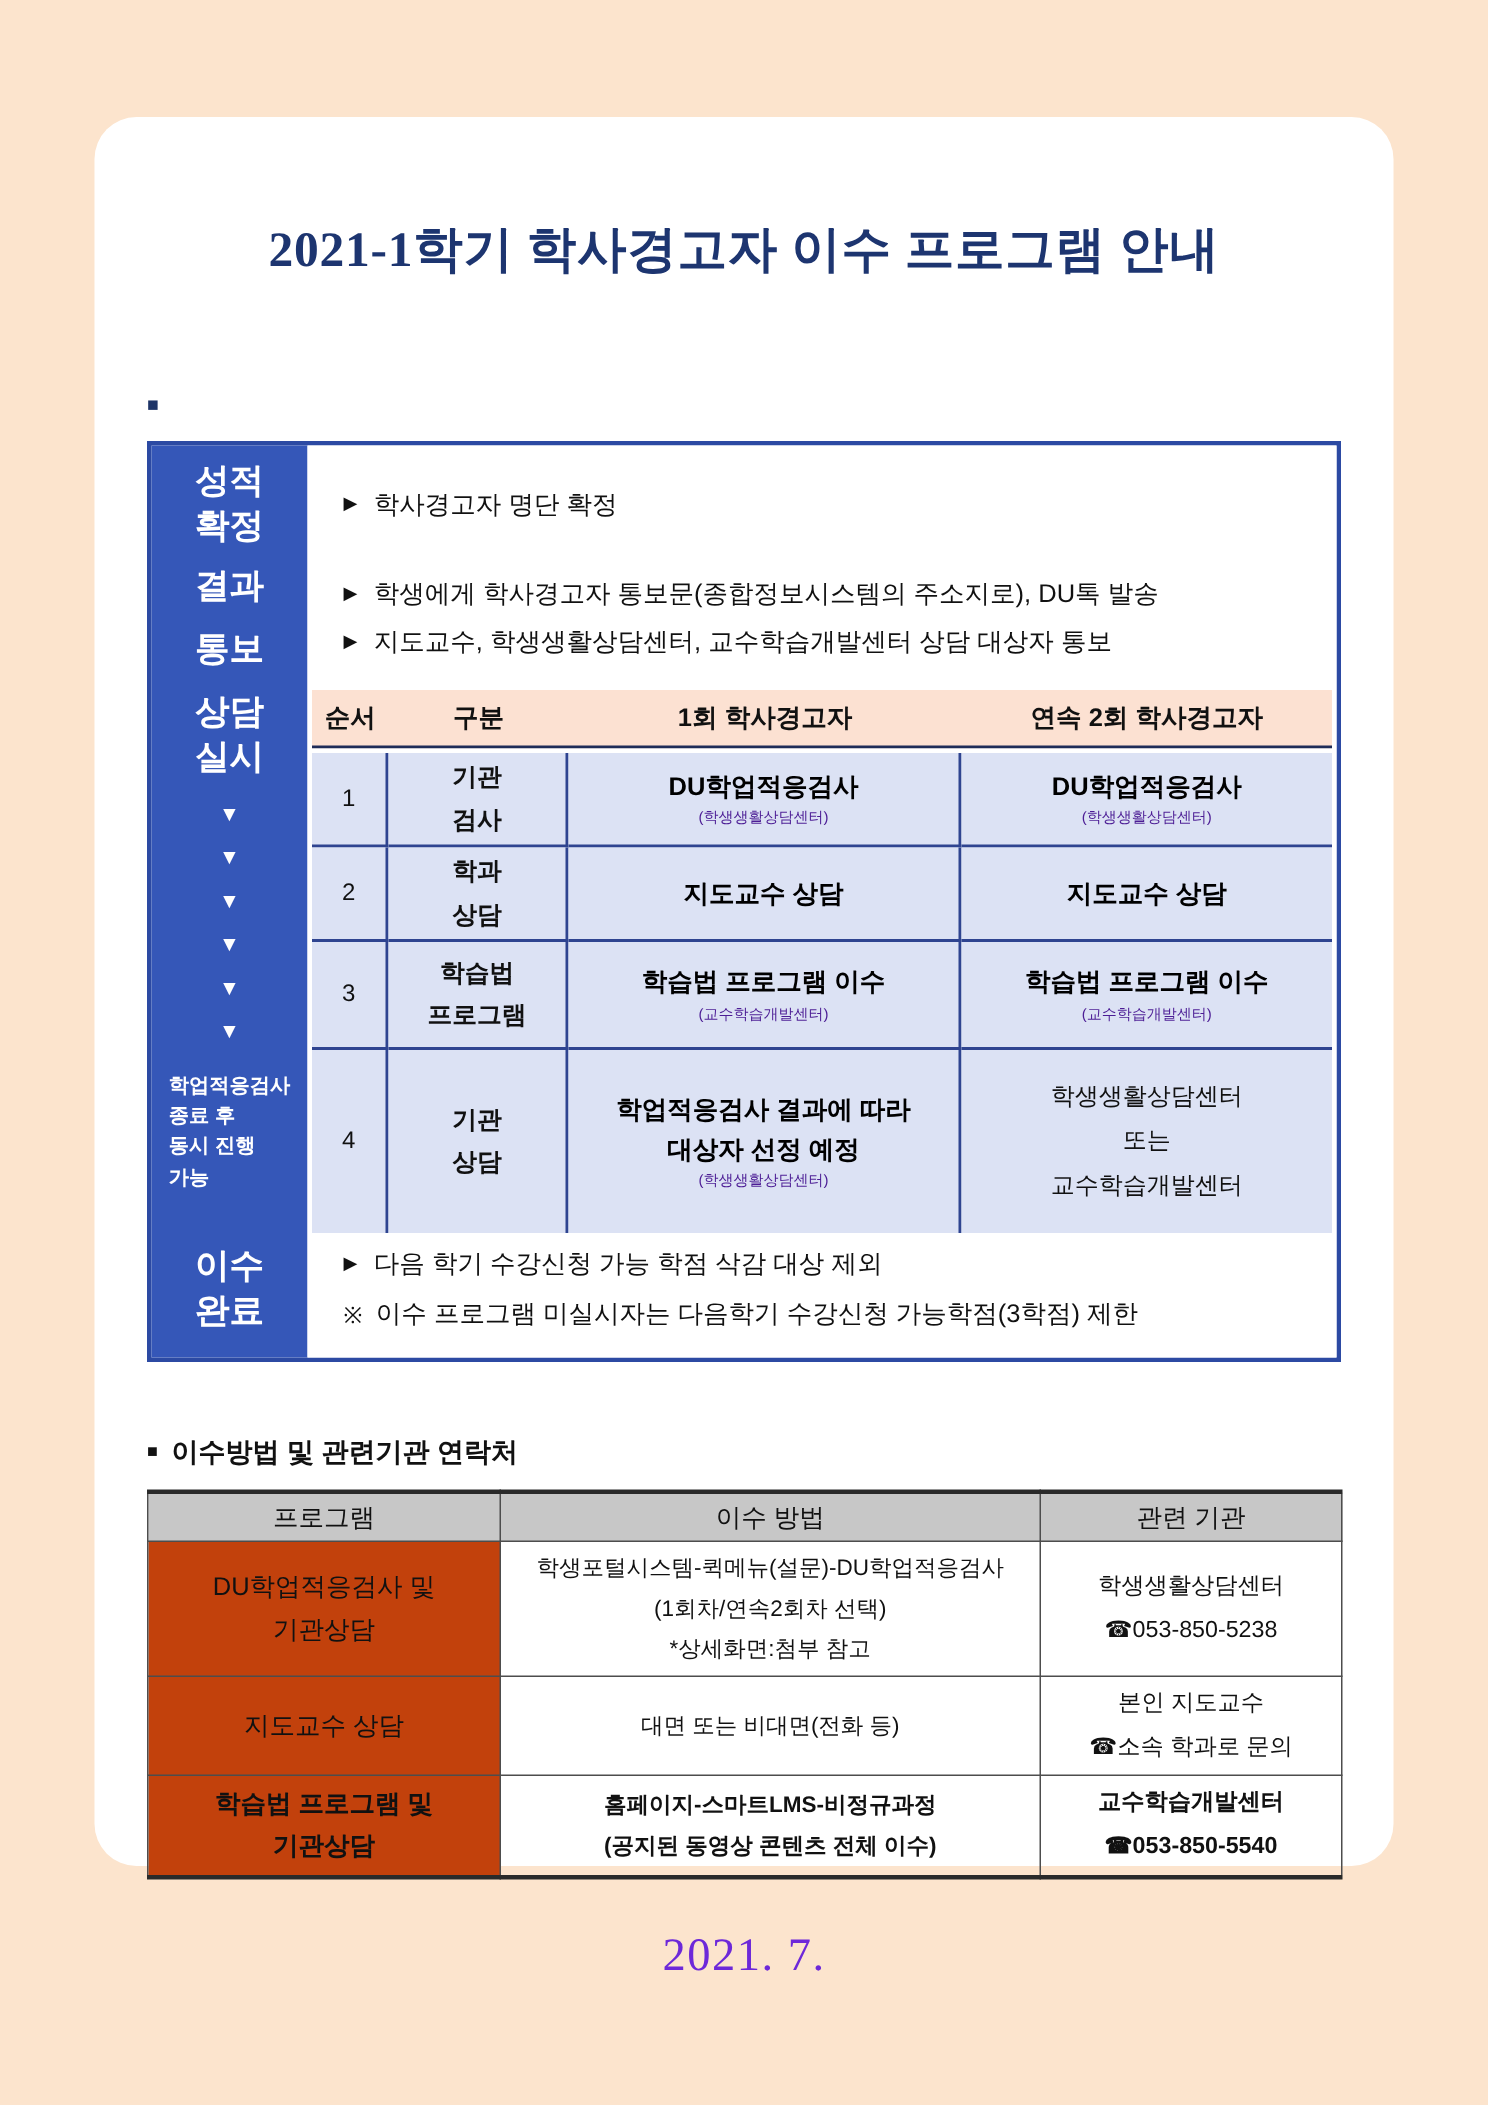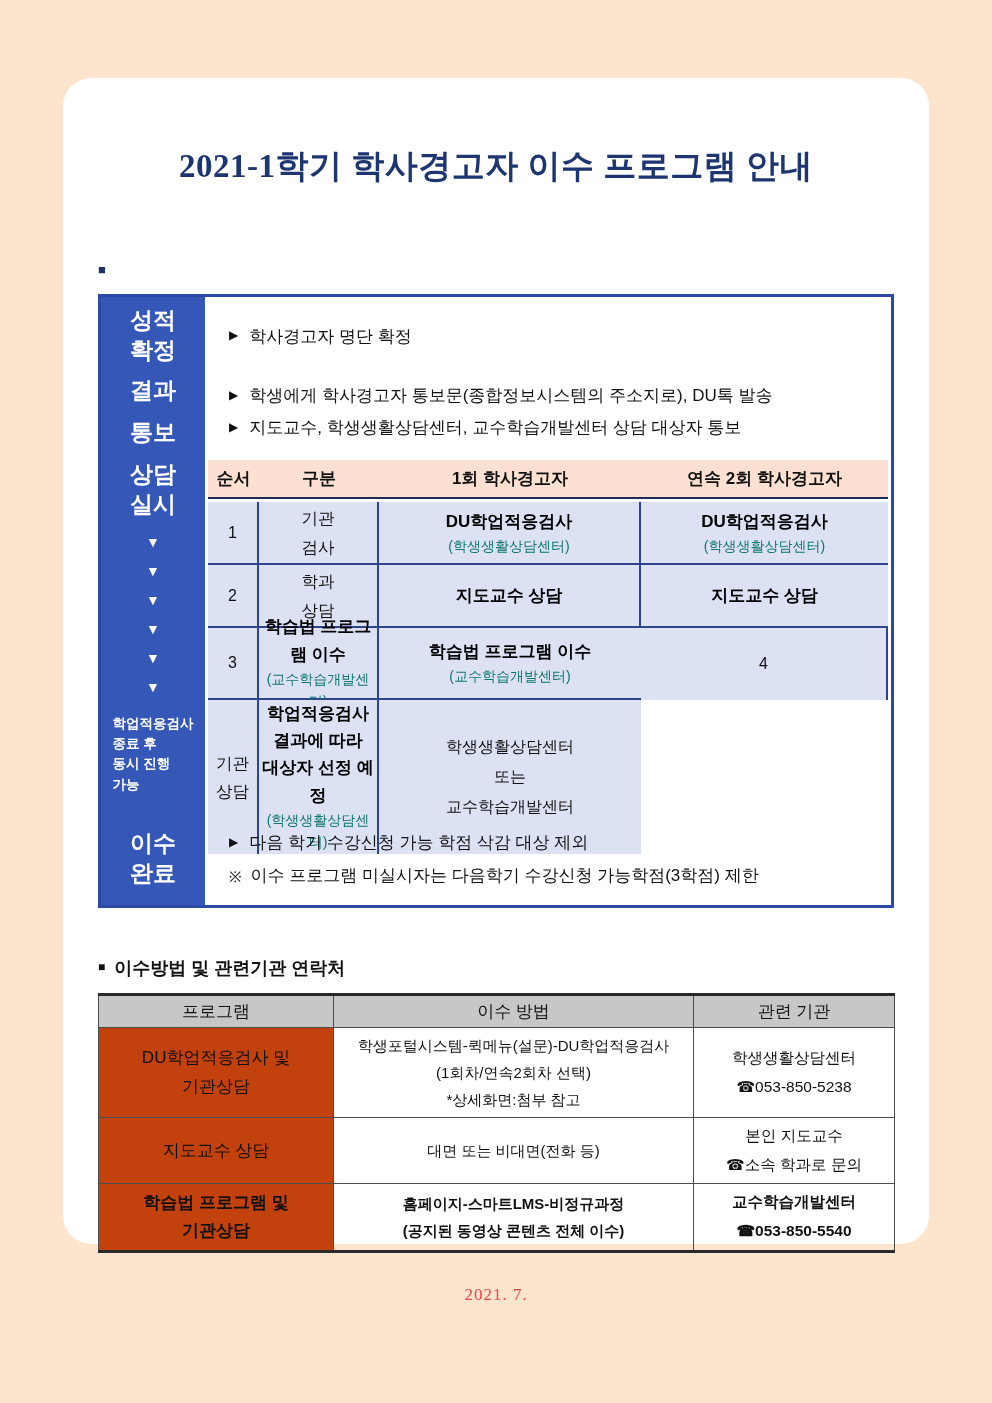--- a/index.html
+++ b/index.html
@@ -89,23 +89,23 @@
     background:#dce2f4;
     display:flex; flex-direction:column;
     align-items:center; justify-content:center;
     text-align:center;
     border-right:2px solid #2f4490;
     border-bottom:2px solid #2f4490;
   }
   .cell.lastcol { border-right:none; }
   .cell.lastrow { border-bottom:none; }
   .num { font-size:16px; }
-  .cat { font-size:16.5px; line-height:1.7; }
+  .cat { font-size:16.5px; line-height:1.7;font-weight:bold; }
   .main { font-weight:700; font-size:17px; line-height:1.6; color:#000; }
-  .sub { font-size:14px; line-height:1.6; color:#0f766e; }
+  .sub { font-size:10px; line-height:1.6; color:#4c1d95; }
   .plain { font-size:16px; line-height:1.85; color:#111; }
 
   
   table.contact {
     margin-top:13px; width:796px;
     border-collapse:collapse; table-layout:fixed;
     border-top:3px solid #2a2a2a; border-bottom:3px solid #2a2a2a;
   }
   table.contact th, table.contact td {
     border:1.5px solid #4d4d4d;
@@ -115,21 +115,21 @@
   table.contact th { background:#c7c7c7; height:33px; font-size:17px; font-weight:500; }
   td.program { background:#c2410c; font-size:17px; line-height:1.65; }
   td.method { font-size:15px; line-height:1.8; }
   td.org { font-size:15.5px; line-height:1.85; }
   tr.r1 { height:88px; } tr.r2 { height:48px; } tr.r3 { height:64px;font-weight:bold; }
   .phone-ic { font-size:15px; }
 
   .doc-footer {
     margin-top:32px; text-align:center;
     font-family:"Liberation Serif", serif;
-    font-size:17px; color:#ef4444; letter-spacing:1px;
+    font-size:31px; color:#6d28d9; letter-spacing:1px;
   }
 </style>
 </head>
 <body>
 
 <div class="card">
 
   <div class="doc-title">2021-1학기 학사경고자 이수 프로그램 안내</div>
 
   <div class="h-sec h-flow">
@@ -229,20 +229,24 @@
           <div class="cell">
             <div class="main">지도교수 상담</div>
           </div>
           <div class="cell lastcol">
             <div class="main">지도교수 상담</div>
           </div>
 
           <div class="cell">
               <div class="num">3</div>
             </div>
+          <div class="cell">
+            <div class="cat">학습법</div>
+            <div class="cat">프로그램</div>
+          </div>
           <div class="cell">
             <div class="main">학습법 프로그램 이수</div>
             <div class="sub">(교수학습개발센터)</div>
           </div>
           <div class="cell lastcol">
             <div class="main">학습법 프로그램 이수</div>
             <div class="sub">(교수학습개발센터)</div>
           </div>
 
           <div class="cell lastrow">

